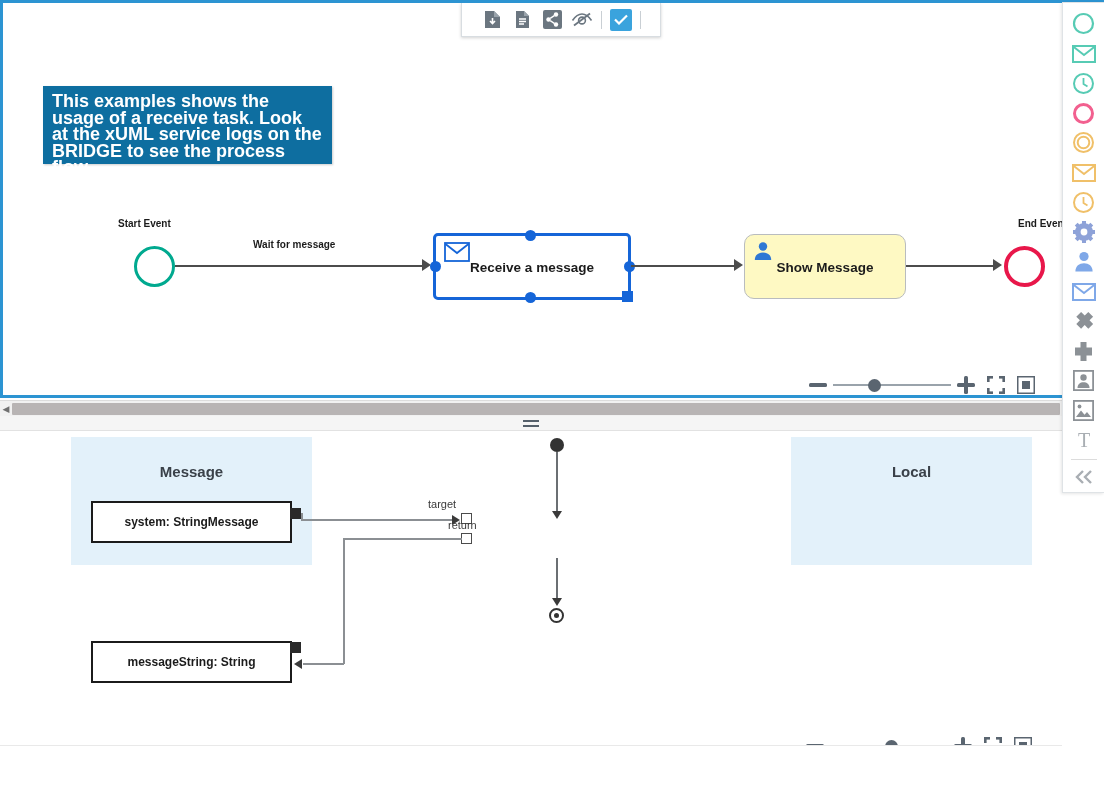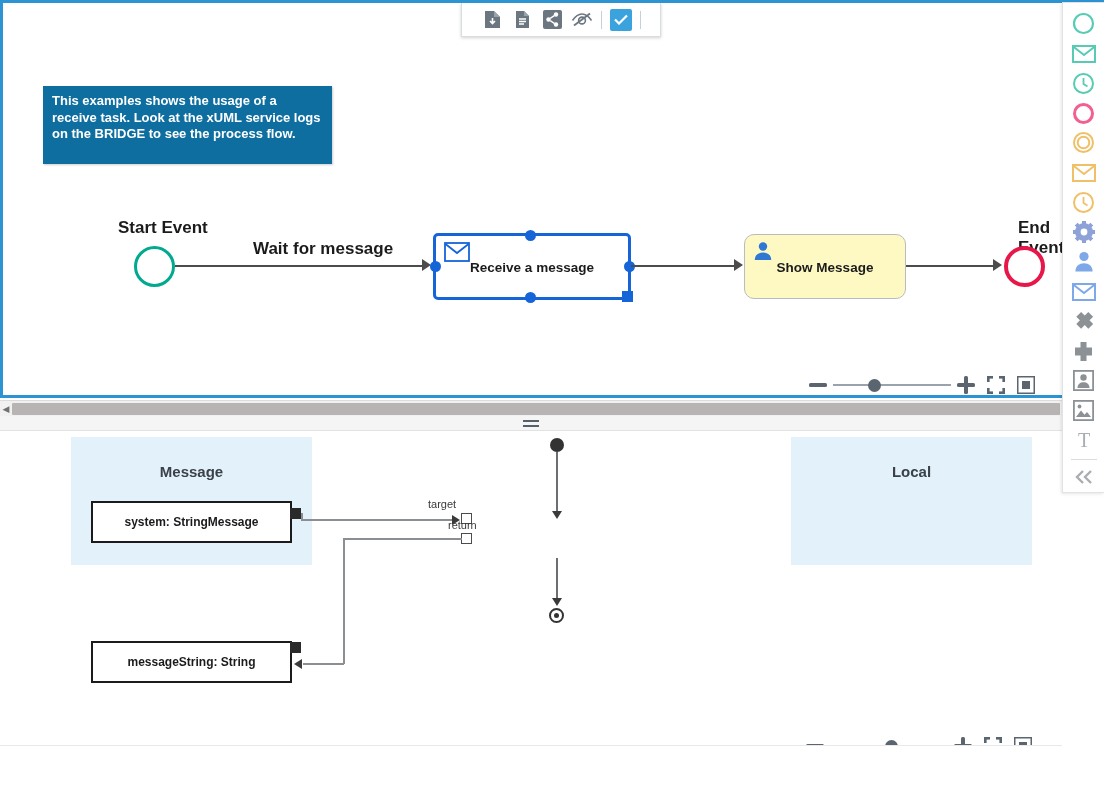--- a/index.html
+++ b/index.html
@@ -30,36 +30,36 @@
     cursor:pointer;
   }
   .tb-sep{width:1px;height:18px;background:#c9cfd4;margin:0 4px;}
   .tb-check{
     width:22px;height:22px;background:#3aa3dd;border-radius:2px;
     display:flex;align-items:center;justify-content:center;
   }
   
   .note{
     position:absolute;box-sizing:border-box;
-    font-size:13px;line-height:16.5px;
+    font-size:18px;line-height:16.5px;
   }
   #note-blue{
     left:40px;top:83px;width:289px;height:78px;
     background:#0e6ea0;color:#ffffff;font-weight:bold;
     padding:7px 9px;
     box-shadow:1px 1px 2px rgba(0,0,0,.2);
   }
   #note-yellow{
     left:351px;top:83px;width:352px;height:93px;
     background:#fbfad2;color:#333333;
     border:1px solid #6f6f50;
     padding:7px 9px;
   }
   
-  .dlabel{position:absolute;font-size:17px;font-weight:bold;color:#1b1b1b;}
+  .dlabel{position:absolute;font-size:10px;font-weight:bold;color:#1b1b1b;text-align:right;}
   
   #start-event{
     position:absolute;left:131px;top:243px;width:41px;height:41px;
     border:3px solid #00a98f;border-radius:50%;background:#fff;box-sizing:border-box;
   }
   #end-event{
     position:absolute;left:1001px;top:243px;width:41px;height:41px;
     border:4px solid #e8174a;border-radius:50%;background:#fff;box-sizing:border-box;
   }
   #task-receive{

